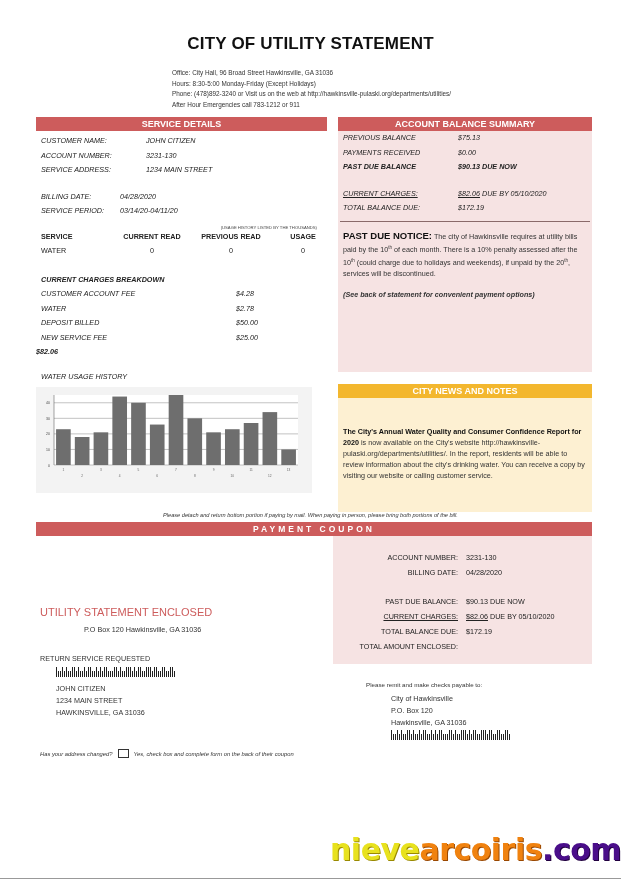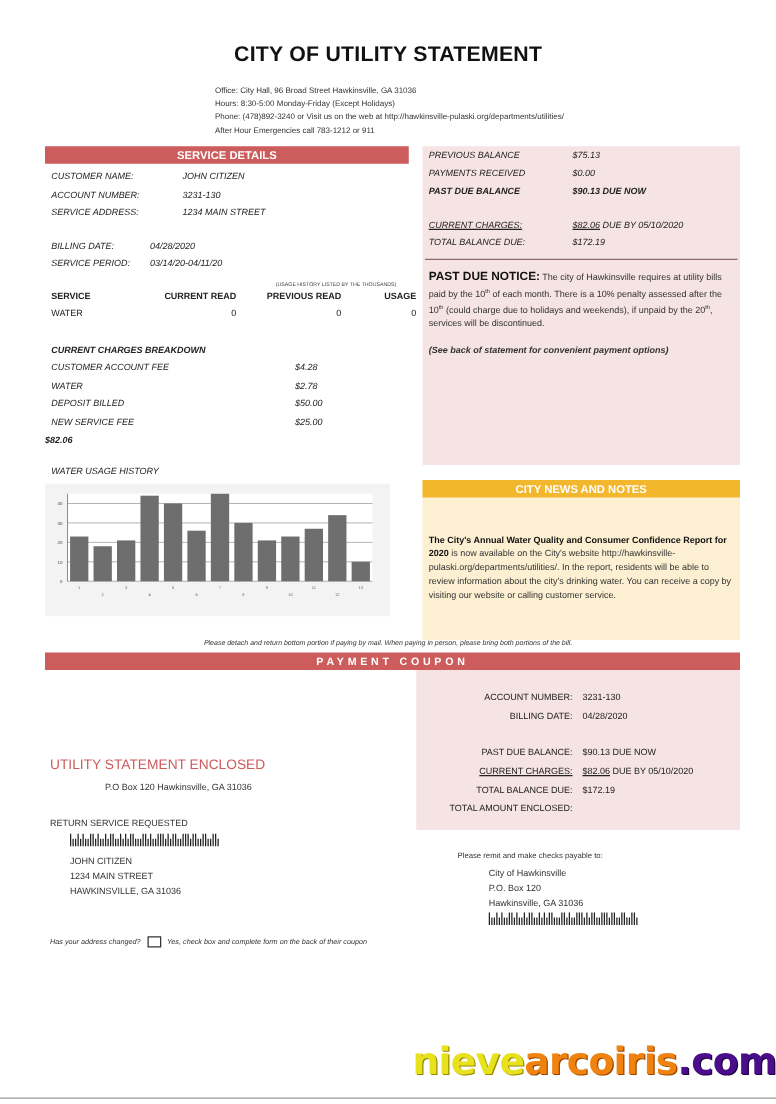--- a/index.html
+++ b/index.html
@@ -12,21 +12,21 @@
   .left-col { left: 36px; top: 117px; width: 291px; }
   .right-col { left: 338px; top: 117px; width: 254px; }
   .pink-bg { background: #f6e3e3; }
   .row { display: flex; font-size: 7.2px; height: 14.5px; line-height: 14.5px; font-style: italic; }
   .row .lbl { width: 110px; padding-left: 5px; }
   .row .val { flex: 1; }
   .usage-note { font-size: 4.2px; text-align: right; padding-right: 10px; margin-top: 6px; color: #444; }
   .svc-table { display: grid; grid-template-columns: 74px 74px 84px 60px; font-size: 7.2px; padding-left: 5px; }
   .svc-table div { height: 14.5px; line-height: 14.5px; }
   .svc-table .h { font-weight: bold; }
-  .svc-table .c { text-align: right; }
+  .svc-table .c { text-align: center; }
   .charges { margin-top: 14px; }
   .charges .row .lbl { width: 200px; }
   .charges .row .val { text-align: left; }
   .bold { font-weight: bold; }
   .chart-wrap { left: 36px; top: 387px; width: 276px; height: 106px; background: #f3f3f3; }
   .notice { font-size: 7.2px; line-height: 11px; padding: 8px 5px; color: #333; }
   .notice .big { font-size: 9.5px; font-weight: bold; color: #111; }
   .notice sup { font-size: 4.5px; }
   .news { left: 338px; top: 384px; width: 254px; height: 128px; background: #fdf0d2; }
   .news .bar-header { background: #f3b72e; }
@@ -165,20 +165,21 @@
       <text x="215.0769230769231" y="84" font-size="3.2" text-anchor="middle" fill="#666">11</text>
       <rect x="226.52615384615387" y="25.111111111111114" width="14.64" height="52.888888888888886" fill="#6e6e6e"></rect>
       <text x="233.84615384615387" y="90" font-size="3.2" text-anchor="middle" fill="#666">12</text>
       <rect x="245.29538461538462" y="62.44444444444444" width="14.64" height="15.555555555555557" fill="#6e6e6e"></rect>
       <text x="252.6153846153846" y="84" font-size="3.2" text-anchor="middle" fill="#666">13</text>
       <line x1="18" x2="18" y1="8" y2="78" stroke="#666" stroke-width="0.6"></line>
     </svg>
 </div>
 
 <div class="abs right-col pink-bg" style="height:255px">
+  <div class="bar-header">ACCOUNT BALANCE SUMMARY</div>
   <div class="row">
     <span class="lbl" style="width:120px">PREVIOUS BALANCE</span>
     <span class="val">$75.13</span>
   </div>
   <div class="row">
     <span class="lbl" style="width:120px">PAYMENTS RECEIVED</span>
     <span class="val">$0.00</span>
   </div>
   <div class="row bold">
     <span class="lbl" style="width:120px">PAST DUE BALANCE</span>

